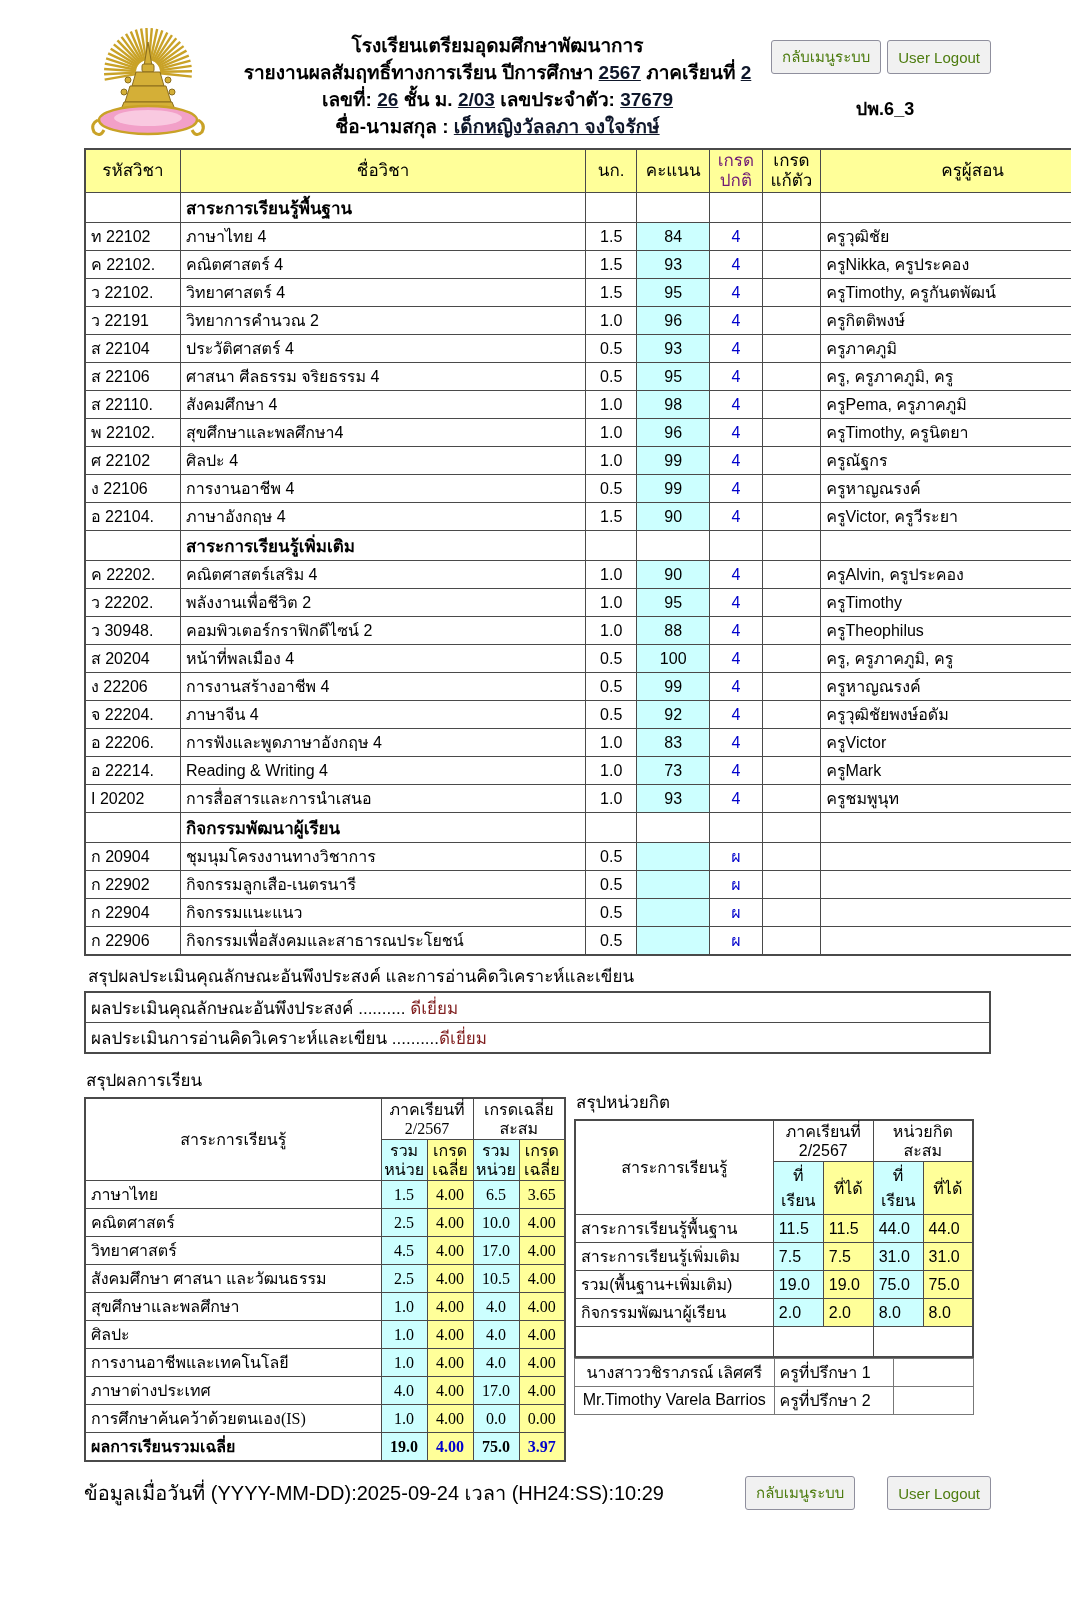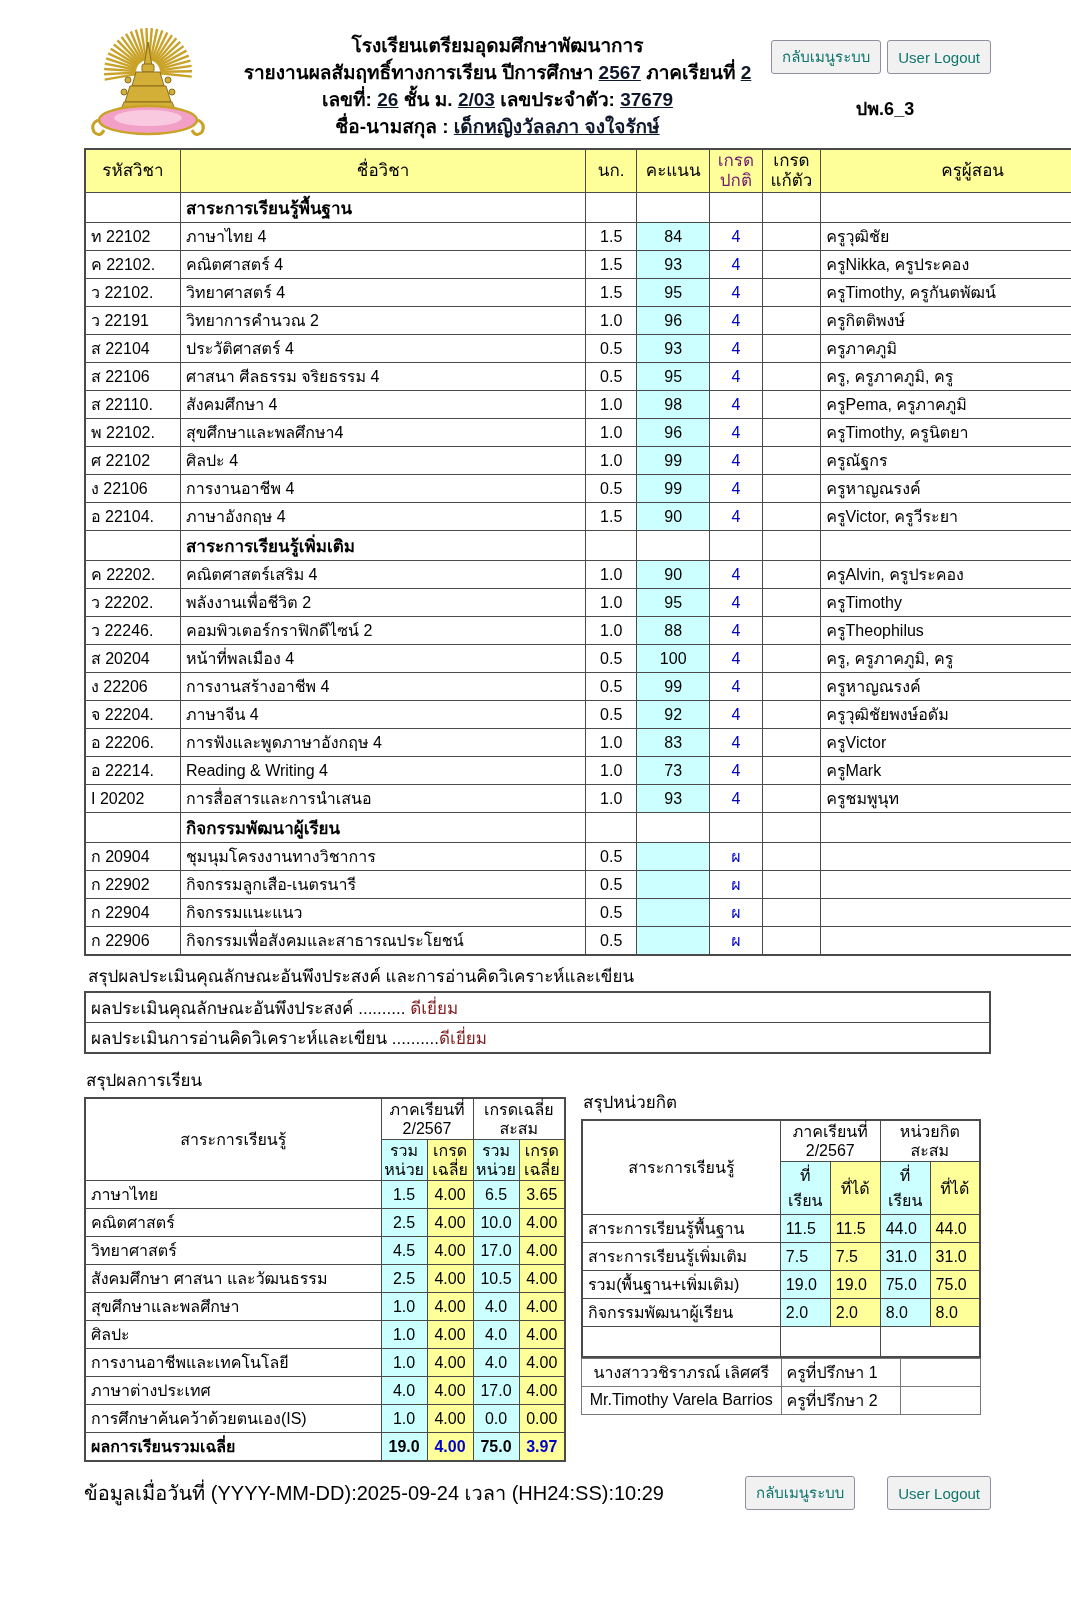--- a/index.html
+++ b/index.html
@@ -14,21 +14,21 @@
   
   .header { display:flex; align-items:flex-start; margin-bottom:4px; }
   .logo-box { width:132px; flex:0 0 132px; }
   .titles { flex:1; text-align:center; font-weight:bold; font-size:19px; line-height:27px; padding-top:4px; }
   .titles .blue { color:#0f172a;text-decoration:underline; }
   .header-right { width:212px; flex:0 0 212px; padding-top:12px; }
   .btn-row { display:flex; gap:6px; justify-content:flex-end; }
   .btn {
     background:#f1f1f1; border:1px solid #8f8f9d; border-radius:3px;
     padding:4px 10px; font-size:15px; font-family:"Liberation Sans",sans-serif;
-    cursor:pointer; color:#0f766e; white-space:nowrap;
+    cursor:pointer; color:#4d7c0f; white-space:nowrap;
   }
   .doc-code { font-weight:bold; font-size:18px; margin-top:20px; text-align:center; }
 
   
   table { border-collapse:collapse; }
   td, th { border:1px solid #4a4a4a; font-size:16px; padding:1px 5px; height:23px; }
   th { font-weight:normal; }
 
   
   .grades { width:1042px; border:2px solid #4a4a4a; }
@@ -45,22 +45,22 @@
 
   
   .assess-title { font-size:17px; margin:6px 0 2px 4px; }
   .assess { width:907px; border:2px solid #4a4a4a; }
   .assess td { text-align:left; height:27px; font-size:17px; }
   .assess .blue { color:#7f1d1d; }
 
   
   .bottom { display:flex; align-items:flex-start; margin-top:8px; }
   .sum-title { font-size:17px; margin:4px 0 4px 2px; }
-  .left-col { width:482px; flex:0 0 482px; }
-  .right-col { margin-left:15px; padding-top:22px; }
+  .left-col { width:482px; flex:0 0 482px;font-family:Liberation Serif, serif; }
+  .right-col { margin-left:8px; padding-top:22px; }
 
   .gpa { width:482px; border:2px solid #4a4a4a; }
   .gpa td, .gpa th { font-size:16px; }
   .gpa .name { width:298px; text-align:left; }
   .gpa .grp { text-align:center; height:36px; line-height:19px; }
   .gpa .sub { width:46px; text-align:center; height:38px; line-height:19px; padding:1px 2px; }
   .gpa .v { width:46px; text-align:center; }
   .bg-cyan { background:#CCFFFF; }
   .bg-yellow { background:#FFFF99; }
   .total td { font-weight:bold; }
@@ -307,21 +307,21 @@
         <tr>
           <td class="c-code">ว 22202.</td>
           <td class="c-name">พลังงานเพื่อชีวิต 2</td>
           <td class="c-credit">1.0</td>
           <td class="c-score">95</td>
           <td class="c-grade">4</td>
           <td class="c-regrade"></td>
           <td class="c-teacher">ครูTimothy</td>
         </tr>
         <tr>
-          <td class="c-code">ว 22246.</td>
+          <td class="c-code">ว 30948.</td>
           <td class="c-name">คอมพิวเตอร์กราฟิกดีไซน์ 2</td>
           <td class="c-credit">1.0</td>
           <td class="c-score">88</td>
           <td class="c-grade">4</td>
           <td class="c-regrade"></td>
           <td class="c-teacher">ครูTheophilus</td>
         </tr>
         <tr>
           <td class="c-code">ส 20204</td>
           <td class="c-name">หน้าที่พลเมือง 4</td>

